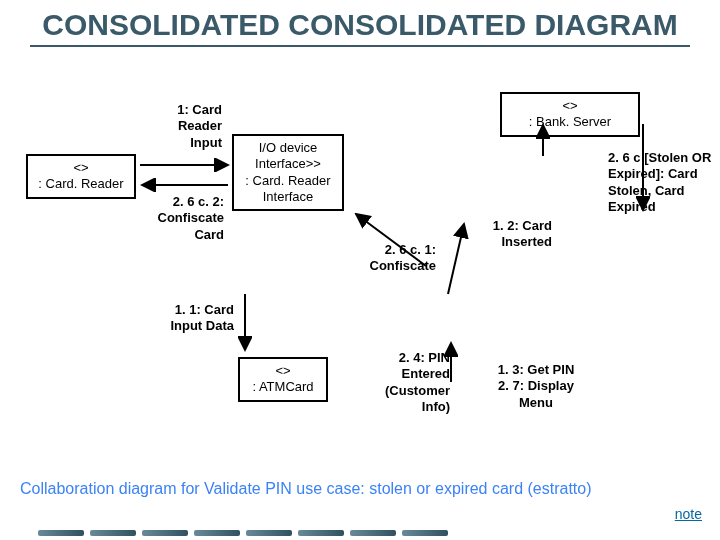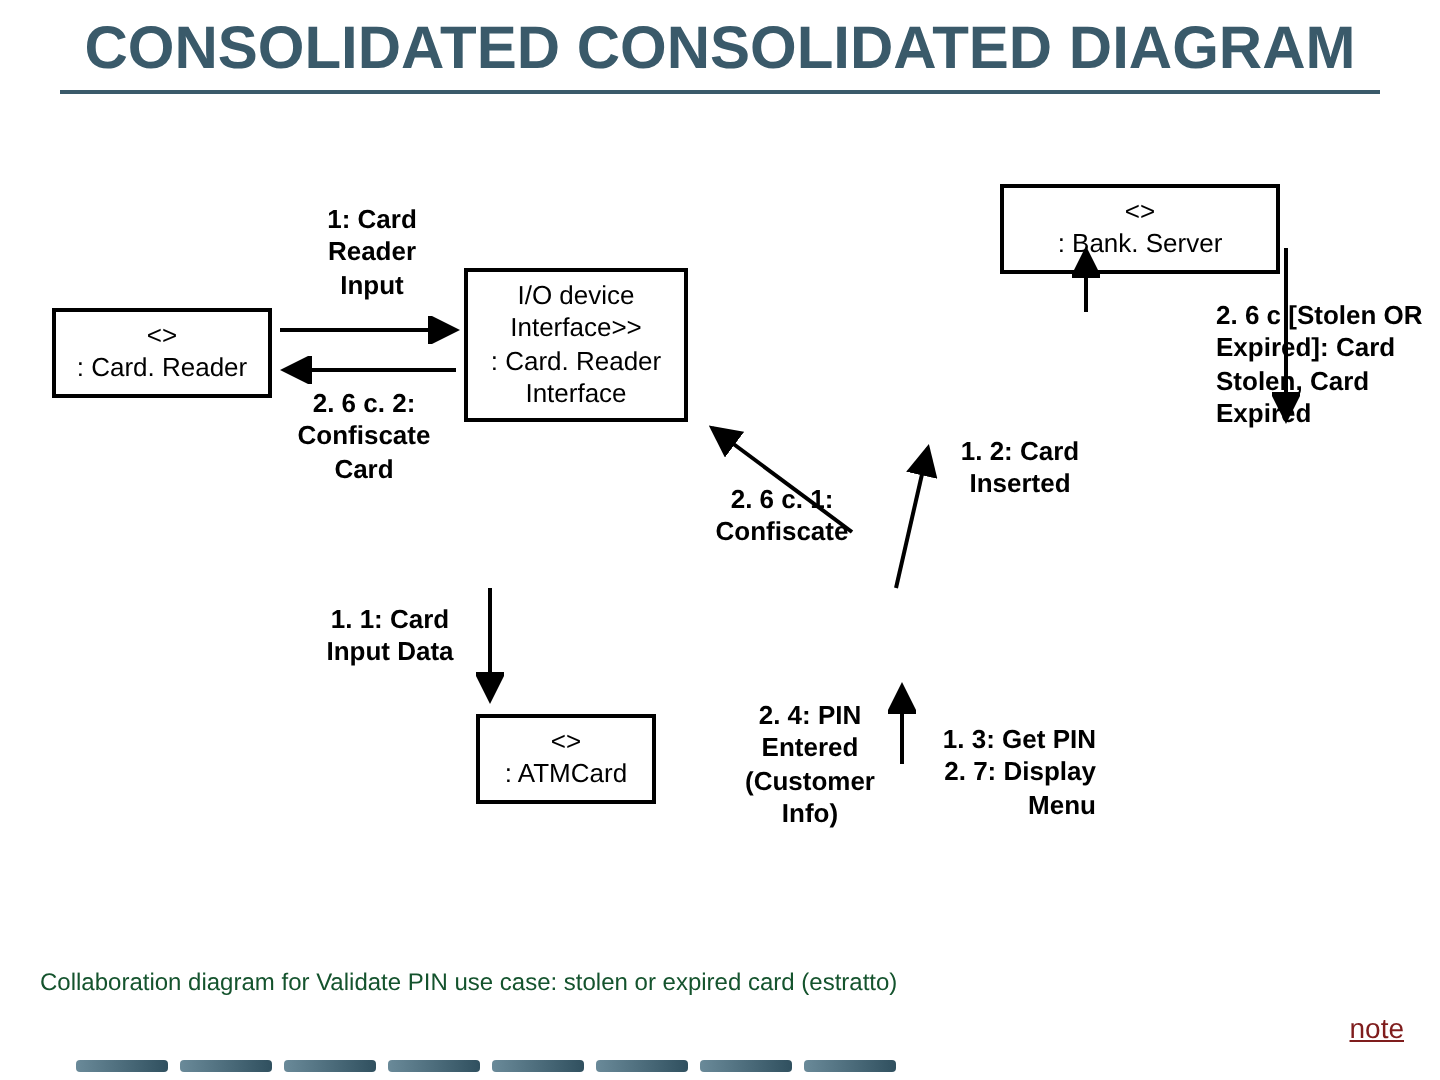--- a/index.html
+++ b/index.html
@@ -1,23 +1,23 @@
 <!DOCTYPE html>
 <html><head>
 <meta charset="utf-8">
 <style>
   * { box-sizing: border-box; margin: 0; padding: 0; }
   body { width: 720px; height: 540px; font-family: Arial, sans-serif; background: #fff; position: relative; overflow: hidden; }
   .title { text-align: center; font-size: 30px; font-weight: bold; color: #3a5a6a; padding-top: 8px; line-height: 1.1; }
   .hr-top { border: none; border-top: 2px solid #3a5a6a; margin: 4px 30px 0 30px; }
   .stage { position: absolute; top: 92px; left: 0; width: 720px; height: 380px; }
   .node { position: absolute; border: 2px solid #000; background: #fff; text-align: center; font-size: 13px; line-height: 1.25; padding: 4px 6px; }
-  .label { position: absolute; text-align: center; font-size: 13px; line-height: 1.25; font-weight: bold;}
-  .caption { position: absolute; left: 20px; bottom: 42px; font-size: 12px; color: #14532d; }
-  .note { position: absolute; right: 18px; bottom: 18px; font-size: 14px; color: #7f1d1d; text-decoration: underline; cursor: pointer; }
+  .label { position: absolute; text-align: right; font-size: 13px; line-height: 1.25; font-weight: bold;}
+  .caption { position: absolute; left: 20px; bottom: 42px; font-size: 16px; color: #3b82f6; }
+  .note { position: absolute; right: 18px; bottom: 18px; font-size: 14px; color: #0369a1; text-decoration: underline; cursor: pointer; }
   .ticks { position: absolute; bottom: 4px; left: 38px; display: flex; gap: 6px; }
   .tick { width: 46px; height: 6px; background: linear-gradient(90deg, #6a8a99 0%, #30505f 100%); border-radius: 2px; }
   .arrow { position: absolute; pointer-events: none; }
   .arrow svg { width: 100%; height: 100%; display: block; }
 </style>
 </head>
 <body>
 
 <svg width="0" height="0" style="position:absolute">
   <defs>
@@ -49,21 +49,21 @@
 
   <div class="label" style="left:156px; top:210px; width:78px;">1. 1: Card<br>Input Data</div>
 
 
   <div class="label" style="left:608px; top:58px; width:112px; text-align:left;">2. 6 c [Stolen OR<br>Expired]: Card<br>Stolen, Card<br>Expired</div>
 
   <div class="label" style="left:468px; top:126px; width:84px;">1. 2: Card<br>Inserted</div>
 
   <div class="label" style="left:360px; top:258px; width:90px;">2. 4: PIN<br>Entered<br>(Customer<br>Info)</div>
 
-  <div class="label" style="left:438px; top:270px; width:110px; text-align:right;">1. 3: Get PIN<br>2. 7: Display<br>Menu</div>
+  <div class="label" style="left:481px; top:270px; width:110px; text-align:center;">1. 3: Get PIN<br>2. 7: Display<br>Menu</div>
 
   <div class="arrow" style="left:138px; top:66px; width:94px; height:14px;">
     <svg viewBox="0 0 94 14">
         <line x1="2" y1="7" x2="90" y2="7" stroke="#000" stroke-width="2" marker-end="url(#ah)"></line>
       </svg>
   </div>
   <div class="arrow" style="left:138px; top:86px; width:94px; height:14px;">
     <svg viewBox="0 0 94 14">
         <line x1="90" y1="7" x2="4" y2="7" stroke="#000" stroke-width="2" marker-end="url(#ah)"></line>
       </svg>

